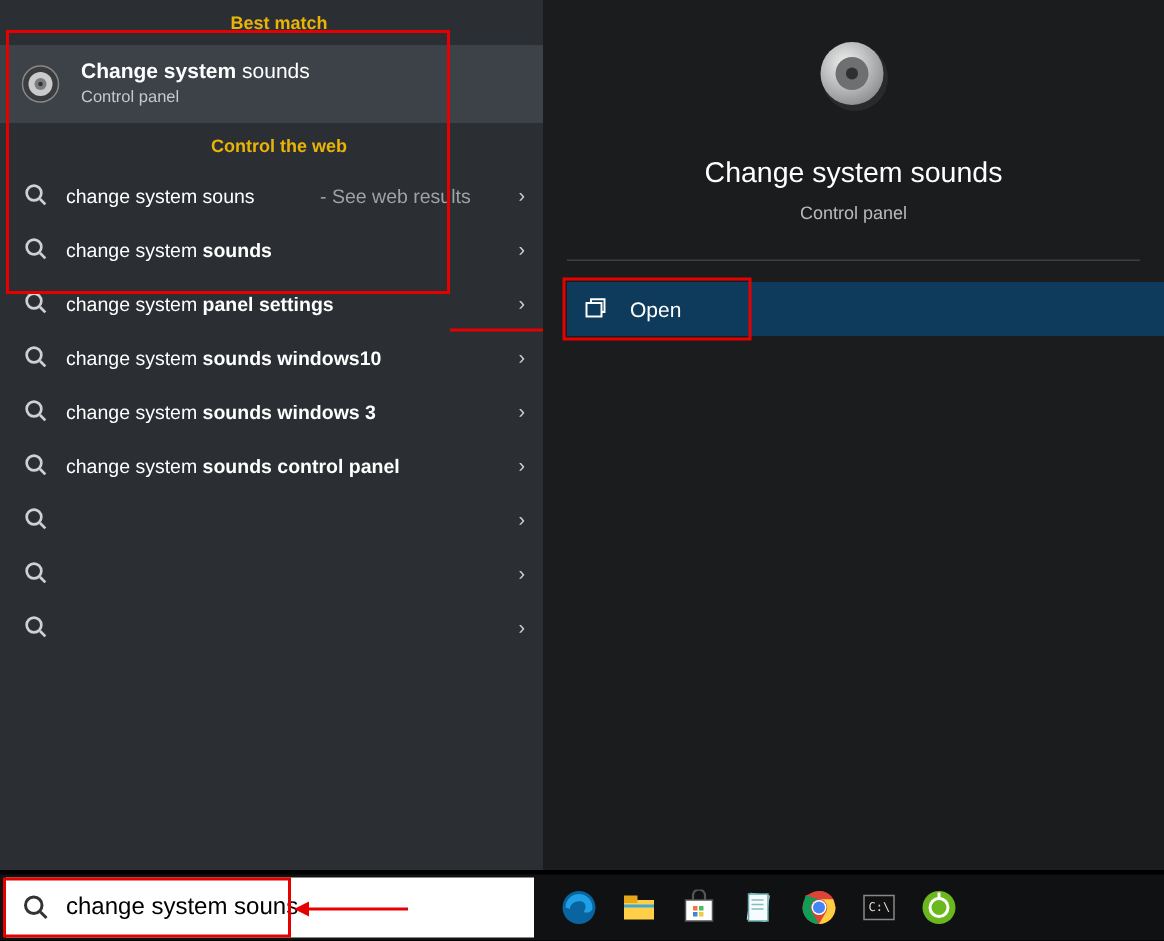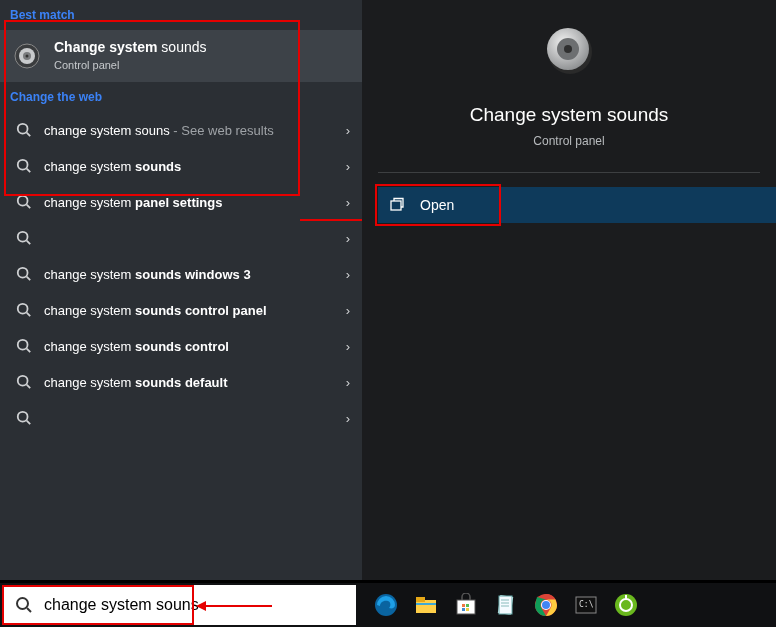--- a/index.html
+++ b/index.html
@@ -1,27 +1,27 @@
 <!DOCTYPE html>
 <html><head>
 <meta charset="utf-8">
 <style>
 * { margin:0; padding:0; box-sizing:border-box; }
 body { width:776px; height:627px; background:#000; font-family:"Segoe UI",Arial,sans-serif; position:relative; overflow:hidden; }
 .left-panel { position:absolute; left:0; top:0; width:362px; height:580px; background:#2b2f34; }
-.section-header { color:#3b82f6; font-size:12px; font-weight:600; padding:8px 0 8px 10px; }
+.section-header { color:#eab308; font-size:12px; font-weight:600; padding:8px 0 8px 10px;text-align:center; }
 .best-match-item { position:relative; height:52px; background:#3d4248; display:flex; align-items:center; padding-left:14px; }
 .bm-icon-wrap { width:26px; height:26px; display:flex; align-items:center; justify-content:center; margin-right:14px; }
 .bm-text { display:flex; flex-direction:column; line-height:1.25; }
 .bm-title { color:#fff; font-size:14px; }
 .bm-sub { color:#c6c9cc; font-size:11px; margin-top:2px; }
 .web-item { position:relative; height:36px; display:flex; align-items:center; padding-left:14px; color:#fff; font-size:13px; cursor:pointer; }
 .search-icon { width:20px; height:20px; margin-right:10px; display:flex; align-items:center; justify-content:center; }
 .chevron { position:absolute; right:12px; top:50%; transform:translateY(-50%); color:#d0d2d4; font-size:13px; }
-.seeweb { color:#9fa3a7; font-weight:400; }
+.seeweb { color:#9fa3a7; font-weight:400;margin-left:40px; }
 .right-panel { position:absolute; left:362px; top:0; right:0; height:580px; background:#1b1c1e; }
 .speaker-block { text-align:center; padding-top:22px; }
 .detail-title { color:#fff; font-size:19px; margin-top:22px; }
 .detail-sub { color:#b8bbbe; font-size:12px; margin-top:8px; }
 .hr { height:1px; background:#3d3f41; margin:24px 16px 0 16px; }
 .open-row { position:relative; width:400px; height:36px; margin:14px 0 0 16px; background:#0e3a5b; display:flex; align-items:center; padding-left:10px; color:#fff; font-size:14px; cursor:pointer; }
 .open-icon { display:inline-flex; width:18px; height:18px; margin-right:14px; }
 .open-border { position:absolute; top:-3px; left:-3px; width:126px; height:42px; border:2px solid #e60000; pointer-events:none; }
 .bm-border { position:absolute; top:20px; left:4px; width:296px; height:176px; border:2px solid #e60000; pointer-events:none; }
 .bm-arrow { position:absolute; left:300px; top:218px; pointer-events:none; }
@@ -49,21 +49,21 @@
           <ellipse cx="13" cy="13" rx="4" ry="4" fill="#7a7c7e"></ellipse>
           <circle cx="13" cy="13" r="1.5" fill="#333"></circle>
         </svg>
     </span>
     <div class="bm-text">
       <div class="bm-title"><b>Change system</b><span> sounds</span></div>
       <div class="bm-sub">Control panel</div>
     </div>
   </div>
 
-  <div class="section-header">Change the web</div>
+  <div class="section-header">Control the web</div>
 
   <div id="web-list">
       <div class="web-item">
         <span class="search-icon">
           <svg width="16" height="16" viewBox="0 0 18 18" fill="none" stroke="#cfd1d3" stroke-width="2">
             <circle cx="7.5" cy="7.5" r="5.5"></circle>
             <line x1="12" y1="12" x2="16" y2="16"></line>
           </svg>
         </span>
         <span>change system souns<b></b><span class="seeweb"> - See web results</span></span>
@@ -89,20 +89,21 @@
         <span>change system <b>panel settings</b><span class="seeweb"></span></span>
         <span class="chevron">›</span>
       </div>
       <div class="web-item">
         <span class="search-icon">
           <svg width="16" height="16" viewBox="0 0 18 18" fill="none" stroke="#cfd1d3" stroke-width="2">
             <circle cx="7.5" cy="7.5" r="5.5"></circle>
             <line x1="12" y1="12" x2="16" y2="16"></line>
           </svg>
         </span>
+        <span>change system <b>sounds windows10</b><span class="seeweb"></span></span>
         <span class="chevron">›</span>
       </div>
       <div class="web-item">
         <span class="search-icon">
           <svg width="16" height="16" viewBox="0 0 18 18" fill="none" stroke="#cfd1d3" stroke-width="2">
             <circle cx="7.5" cy="7.5" r="5.5"></circle>
             <line x1="12" y1="12" x2="16" y2="16"></line>
           </svg>
         </span>
         <span>change system <b>sounds windows 3</b><span class="seeweb"></span></span>
@@ -118,31 +119,29 @@
         <span>change system <b>sounds control panel</b><span class="seeweb"></span></span>
         <span class="chevron">›</span>
       </div>
       <div class="web-item">
         <span class="search-icon">
           <svg width="16" height="16" viewBox="0 0 18 18" fill="none" stroke="#cfd1d3" stroke-width="2">
             <circle cx="7.5" cy="7.5" r="5.5"></circle>
             <line x1="12" y1="12" x2="16" y2="16"></line>
           </svg>
         </span>
-        <span>change system <b>sounds control</b><span class="seeweb"></span></span>
-        <span class="chevron">›</span>
-      </div>
-      <div class="web-item">
-        <span class="search-icon">
-          <svg width="16" height="16" viewBox="0 0 18 18" fill="none" stroke="#cfd1d3" stroke-width="2">
-            <circle cx="7.5" cy="7.5" r="5.5"></circle>
-            <line x1="12" y1="12" x2="16" y2="16"></line>
-          </svg>
-        </span>
-        <span>change system <b>sounds default</b><span class="seeweb"></span></span>
+        <span class="chevron">›</span>
+      </div>
+      <div class="web-item">
+        <span class="search-icon">
+          <svg width="16" height="16" viewBox="0 0 18 18" fill="none" stroke="#cfd1d3" stroke-width="2">
+            <circle cx="7.5" cy="7.5" r="5.5"></circle>
+            <line x1="12" y1="12" x2="16" y2="16"></line>
+          </svg>
+        </span>
         <span class="chevron">›</span>
       </div>
       <div class="web-item">
         <span class="search-icon">
           <svg width="16" height="16" viewBox="0 0 18 18" fill="none" stroke="#cfd1d3" stroke-width="2">
             <circle cx="7.5" cy="7.5" r="5.5"></circle>
             <line x1="12" y1="12" x2="16" y2="16"></line>
           </svg>
         </span>
         <span class="chevron">›</span>

